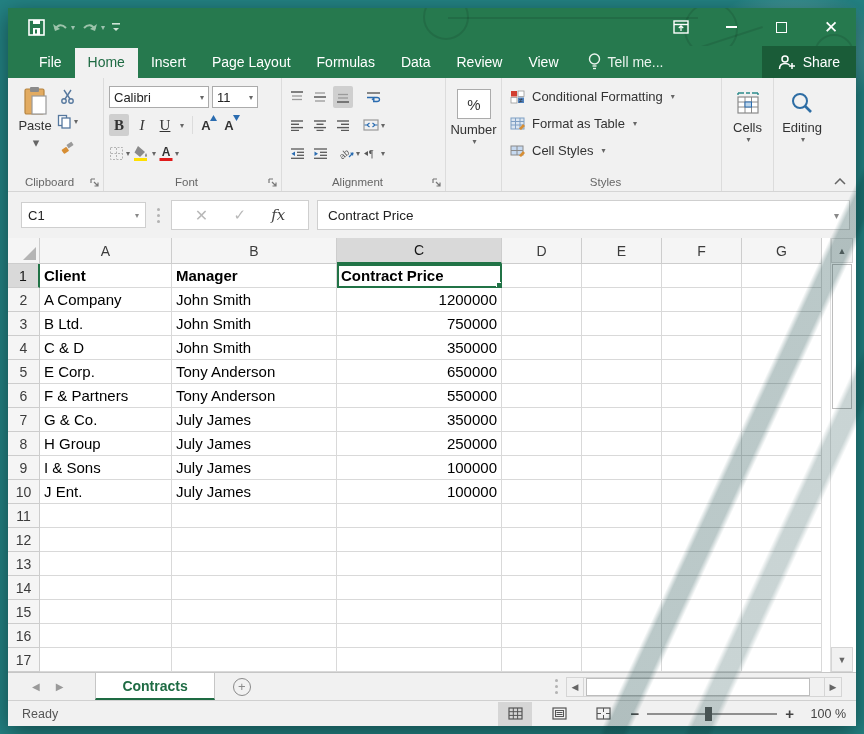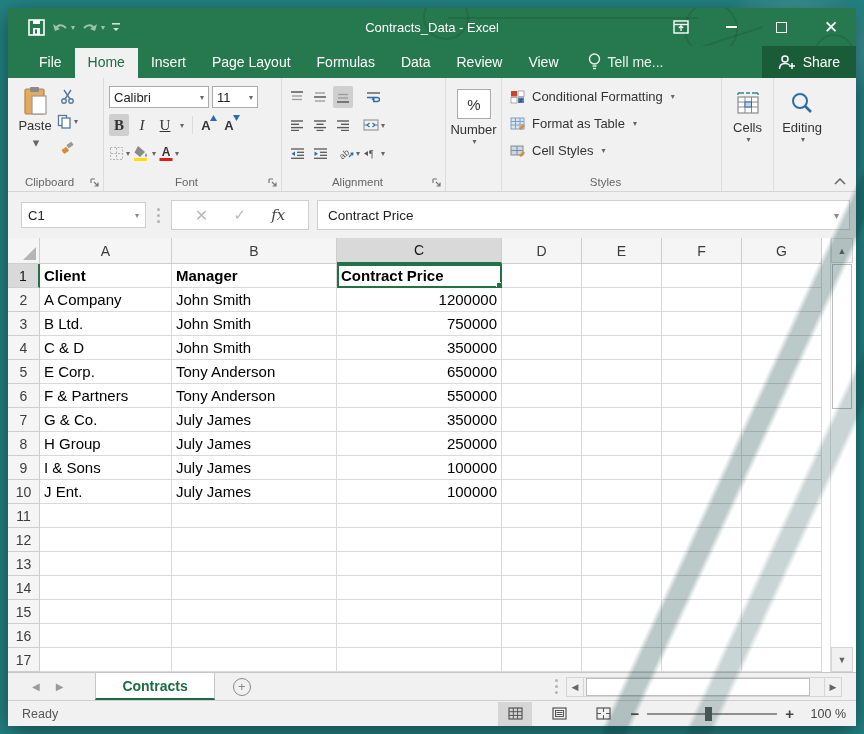--- a/index.html
+++ b/index.html
@@ -182,21 +182,20 @@
           </svg>
             <span class="caret">▾</span>
         </span>
         <span class="btn">
           <svg width="10" height="12" viewBox="0 0 10 12">
             <rect x="1" y="2" width="8" height="1.6" fill="#cfe4d6"></rect>
             <path d="M2 7 L8 7 L5 10 Z" fill="#cfe4d6"></path>
           </svg>
         </span>
       </div>
-      <div class="title">Contracts_Data - Excel</div>
       <div class="winctl">
         <span class="wbtn">
           <svg width="16" height="14" viewBox="0 0 16 14">
             <rect x="1" y="1" width="14" height="12" fill="none" stroke="#fff" stroke-width="1.4"></rect>
             <line x1="1" y1="4.5" x2="15" y2="4.5" stroke="#fff" stroke-width="1.4"></line>
             <path d="M8 11 L8 6 M5.8 8 L8 5.8 L10.2 8" stroke="#fff" stroke-width="1.2" fill="none"></path>
           </svg>
         </span>
         <span class="wbtn">
             <span class="min-glyph"></span>

